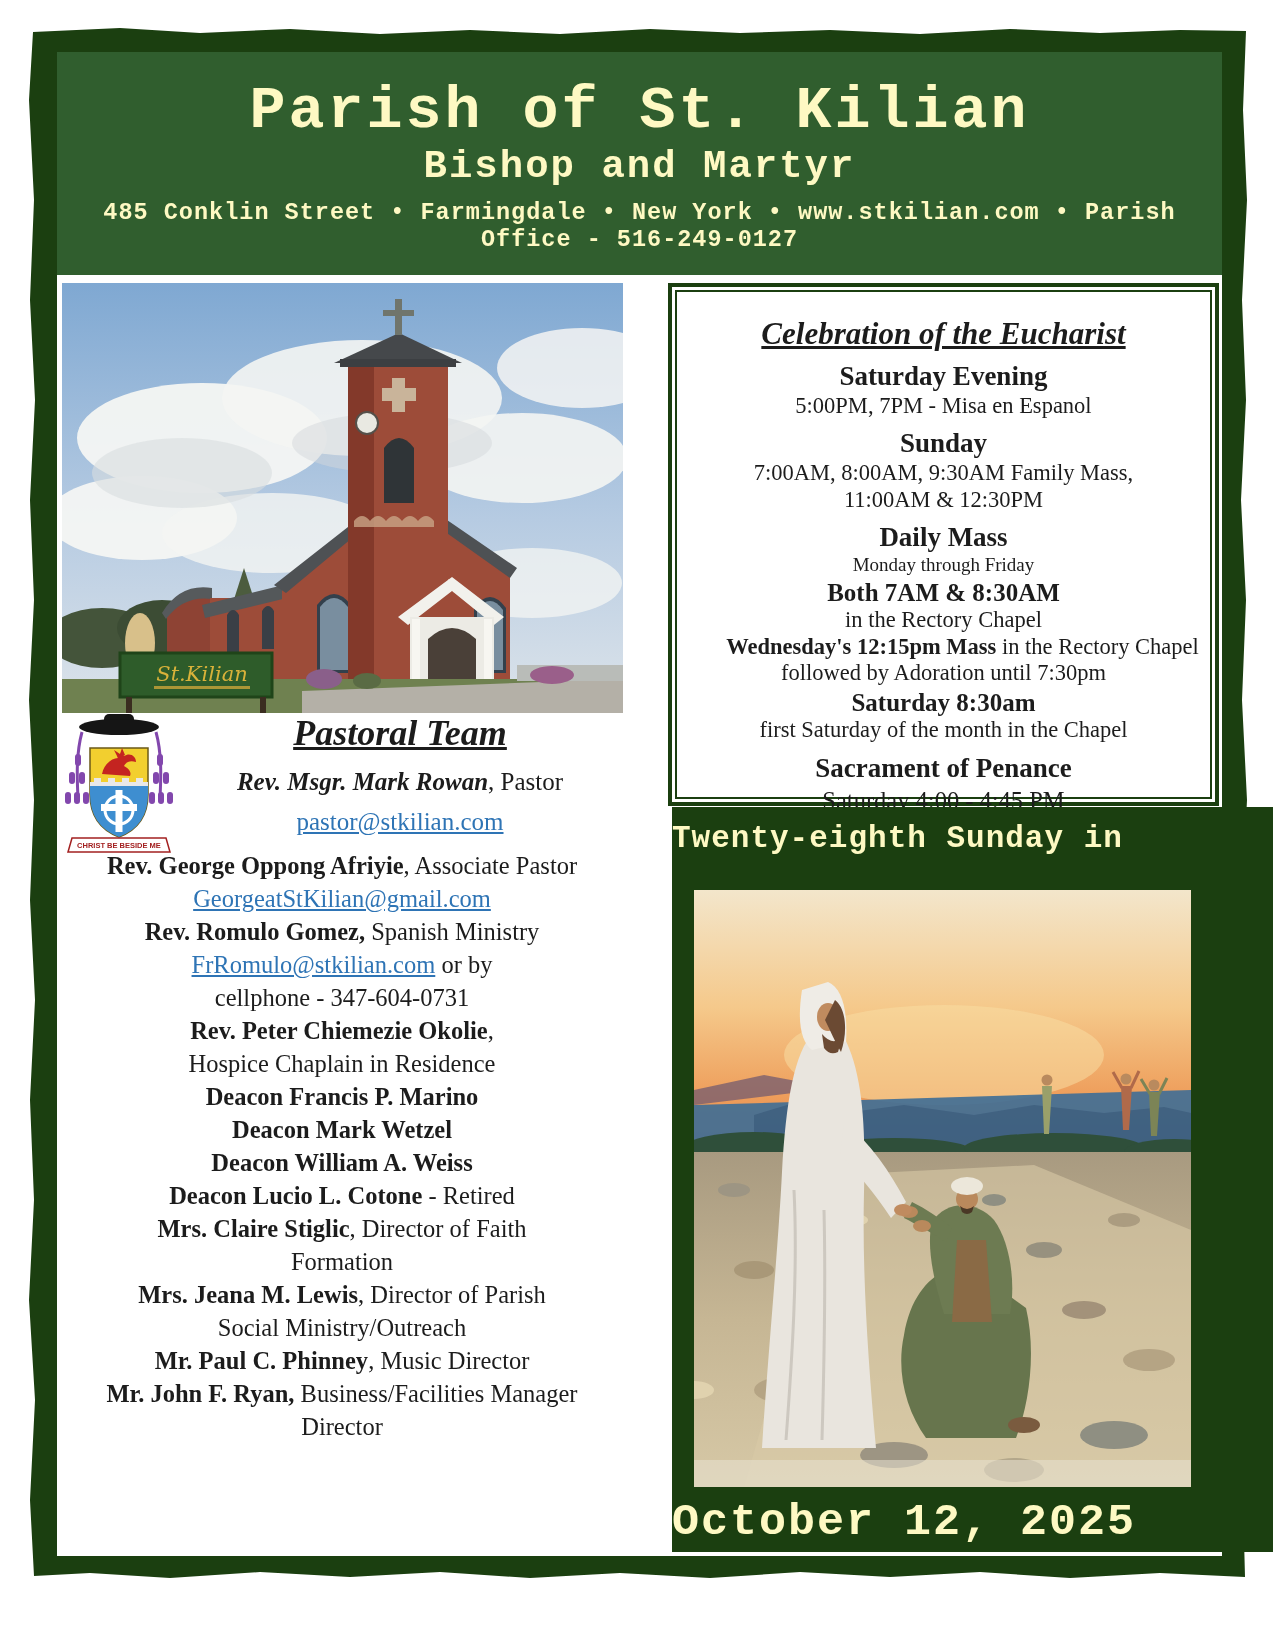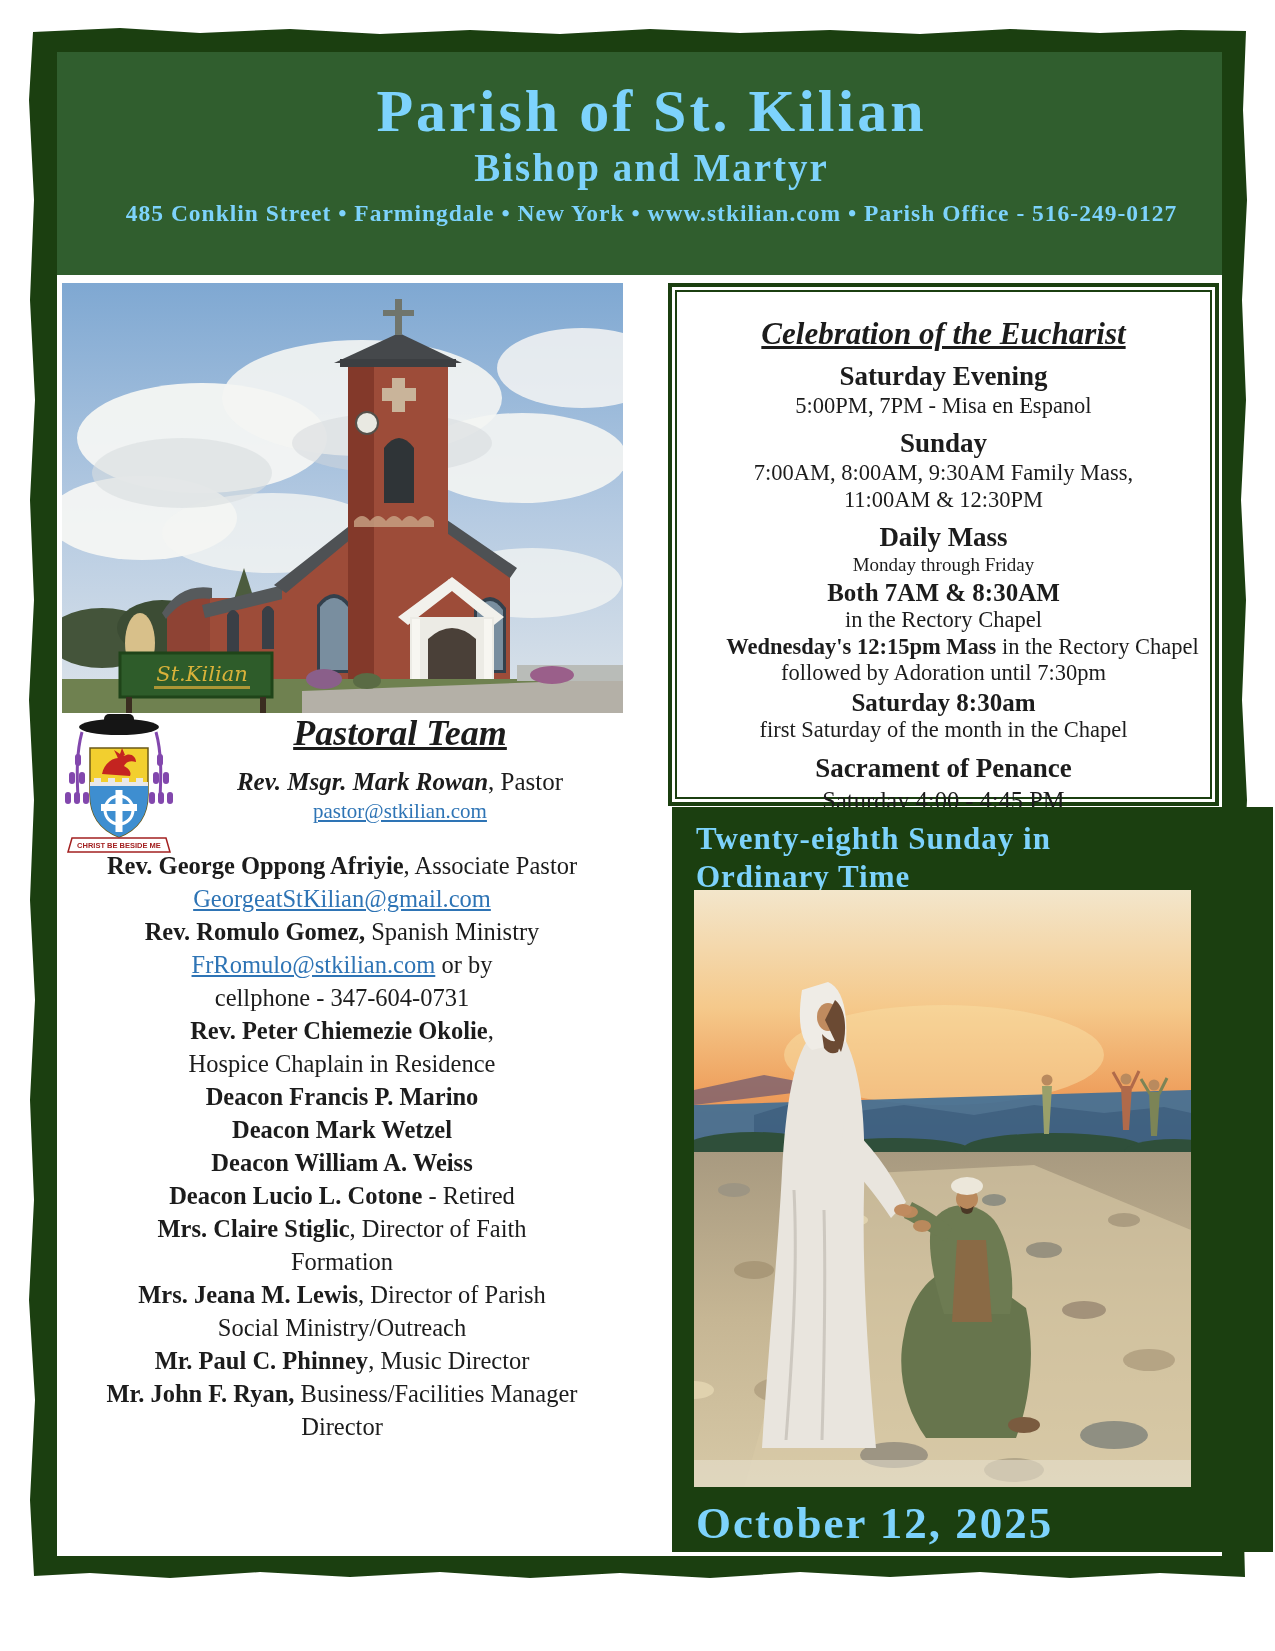--- a/index.html
+++ b/index.html
@@ -1,32 +1,32 @@
 <!DOCTYPE html>
 <html><head>
 <meta charset="utf-8">
 <style>
   html,body{margin:0;padding:0;background:#ffffff;}
   #page{position:relative;width:1275px;height:1651px;background:#ffffff;overflow:hidden;
         font-family:"Liberation Serif","DejaVu Serif",serif;color:#1c1c1c;}
   .abs{position:absolute;}
   
   #header-panel{left:57px;top:52px;width:1165px;height:223px;background:#305e2e;text-align:center;}
-  .celtic{font-family:Liberation Serif, serif;font-weight:bold;color:#7dd3fc;padding-left:24px;}
+  .celtic{font-family:Liberation Mono, monospace;font-weight:bold;color:#fef9c3;}
   #parish-title{margin-top:28px;font-size:60px;letter-spacing:3px;line-height:1.05;}
   #parish-subtitle{font-size:39px;letter-spacing:2px;margin-top:2px;}
   #parish-address{font-size:23.5px;letter-spacing:1px;margin-top:10px;}
   
   #church-photo{left:62px;top:283px;width:561px;height:430px;}
   #team-block{left:178px;top:712px;width:444px;text-align:center;}
   #team-heading{font-size:36px;font-style:italic;font-weight:bold;text-decoration:underline;}
   #pastor-line{font-size:25px;margin-top:14px;}
   #pastor-line .nm{font-weight:bold;font-style:italic;}
   .lnk{color:#2e74b5;text-decoration:underline;cursor:pointer;}
-  #pastor-email{font-size:21px;margin-top:3px;}
+  #pastor-email{font-size:25px;margin-top:12px;}
   #coat-of-arms{left:64px;top:708px;width:110px;height:150px;}
   #staff-list{left:60px;top:849px;width:564px;text-align:center;font-size:24.5px;line-height:33px;}
   .sl .b{font-weight:bold;}
   
   #euch-box{left:668px;top:283px;width:543px;height:515px;border:4px solid #1b3f10;background:#ffffff;}
   #euch-inner{position:absolute;left:3px;top:3px;right:3px;bottom:3px;border:2px solid #1b3f10;
               text-align:center;padding-top:24px;}
   #euch-title{font-size:31px;font-weight:bold;font-style:italic;text-decoration:underline;margin-bottom:6px;}
   .el{line-height:1.18;}
   .el.h1{font-size:27px;font-weight:bold;margin-top:9px;}
@@ -317,21 +317,20 @@
       <div class="el r2">followed by Adoration until 7:30pm</div>
       <div class="el h2">Saturday 8:30am</div>
       <div class="el r2">first Saturday of the month in the Chapel</div>
       <div class="el h1">Sacrament of Penance</div>
       <div class="el r3">Saturday 4:00 - 4:45 PM</div>
     </div>
   </div>
 
   <div class="abs" id="sunday-box">
     <div class="celtic" id="sunday-line1">Twenty-eighth Sunday in</div>
-    <div class="celtic" id="sunday-line2">Ordinary Time</div>
 
     <svg id="gospel-painting" viewBox="0 0 497 597">
       <defs>
         <linearGradient id="sunset" x1="0" y1="0" x2="0" y2="1">
           <stop offset="0" stop-color="#f3e6cb"></stop>
             <stop offset="0.45" stop-color="#f5c98b"></stop>
           <stop offset="0.8" stop-color="#ee9d5a"></stop>
             <stop offset="1" stop-color="#dd8450"></stop>
         </linearGradient>
         <linearGradient id="ground" x1="0" y1="0" x2="0" y2="1">

